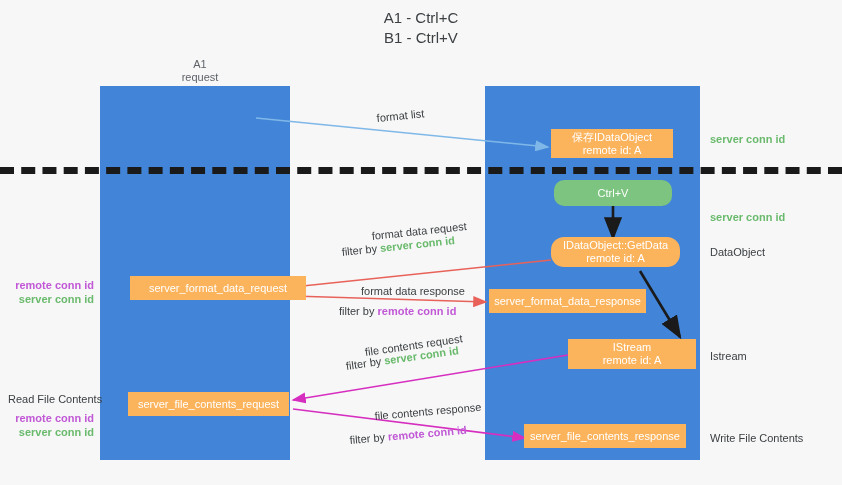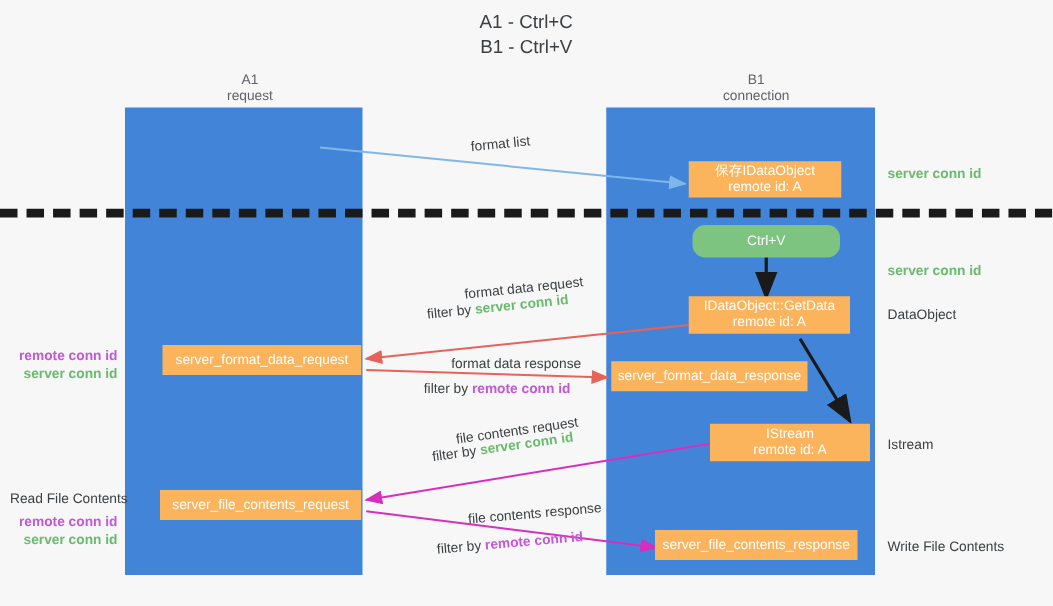--- a/index.html
+++ b/index.html
@@ -107,24 +107,20 @@
 
   <div class="title-block">
     <div>A1 - Ctrl+C</div>
     <div>B1 - Ctrl+V</div>
   </div>
 
   <div class="col-header" style="left:140px; top:58px; width:120px;">
     <div>A1</div>
     <div>request</div>
   </div>
-  <div class="col-header" style="left:545px; top:58px; width:120px;">
-    <div>B1</div>
-    <div>connection</div>
-  </div>
 
   <div class="lane" style="left:100px; top:86px; width:190px; height:374px;"></div>
   <div class="lane" style="left:485px; top:86px; width:215px; height:374px;"></div>
 
   <svg id="svg-layer">
     <defs>
       <marker id="ah-blue" markerWidth="9" markerHeight="7" refX="8" refY="3.5" orient="auto">
         <polygon points="0 0, 9 3.5, 0 7" fill="#7fb8e8"></polygon>
       </marker>
       <marker id="ah-red" markerWidth="9" markerHeight="7" refX="8" refY="3.5" orient="auto">
@@ -158,26 +154,26 @@
 
   <div class="node orange" style="left:551px; top:129px; width:122px; height:29px;">
     <span>保存IDataObject</span>
     <span>remote id: A</span>
   </div>
 
   <div class="node green" style="left:554px; top:180px; width:118px; height:26px;border-radius:10px;">
     <span>Ctrl+V</span>
   </div>
 
-  <div class="node orange" style="left:551px; top:237px; width:129px; height:30px;">
+  <div class="node orange" style="left:551px; top:237px; width:129px; height:30px;border-radius:13px;">
     <span>IDataObject::GetData</span>
     <span>remote id: A</span>
   </div>
 
-  <div class="node orange" style="left:130px; top:276px; width:159px; height:24px;">
+  <div class="node orange" style="left:130px; top:276px; width:176px; height:24px;">
     <span>server_format_data_request</span>
   </div>
 
   <div class="node orange" style="left:489px; top:289px; width:157px; height:24px;">
     <span>server_format_data_response</span>
   </div>
 
   <div class="node orange" style="left:568px; top:339px; width:128px; height:30px;">
     <span>IStream</span>
     <span>remote id: A</span>

